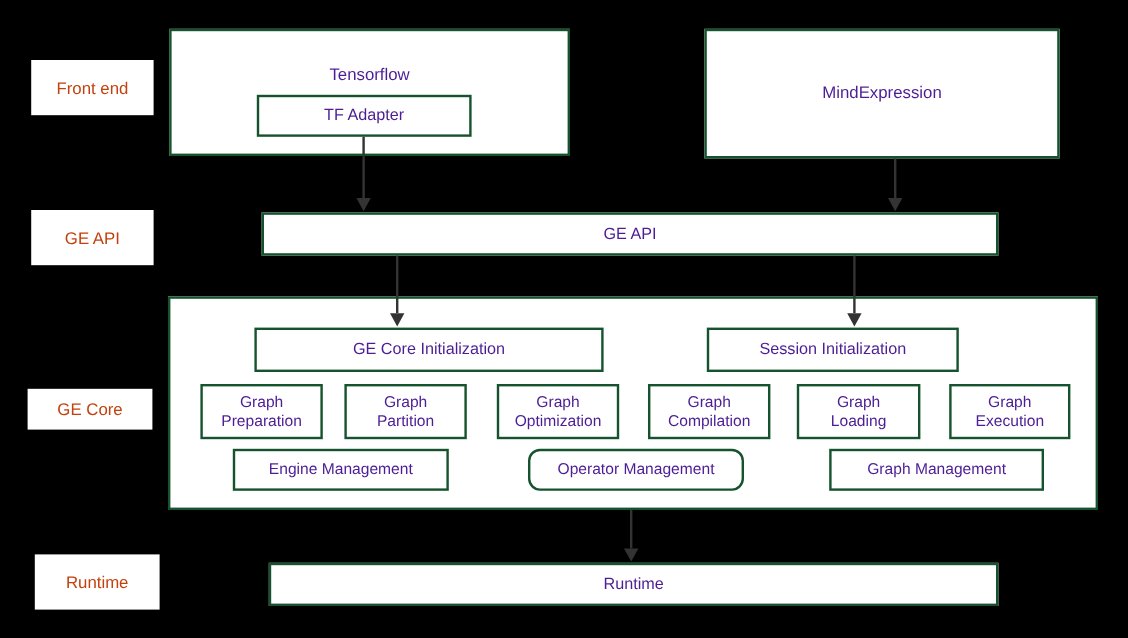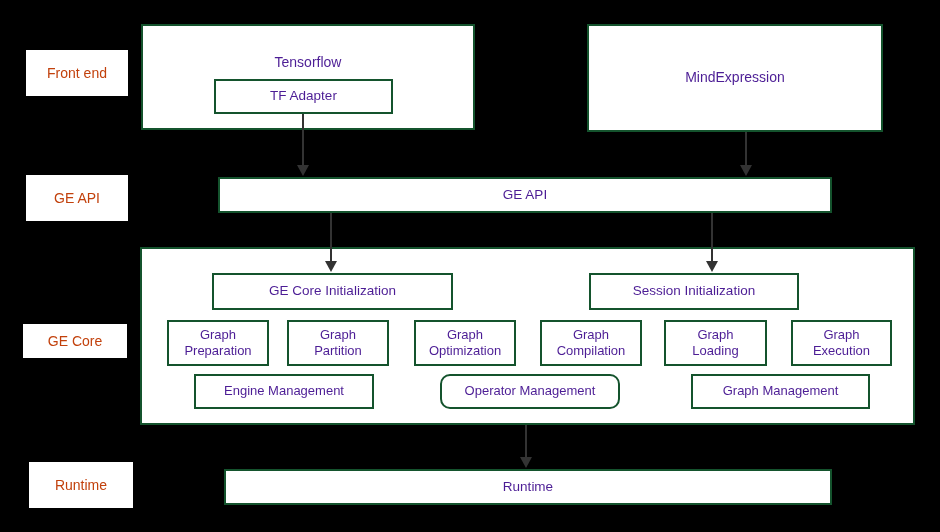--- a/index.html
+++ b/index.html
@@ -46,21 +46,21 @@
   #tensorflow .title{margin-top:28px;text-align:center;font-size:14px;}
   #tf-adapter{left:214px;top:79px;width:179px;height:35px;}
   #mindexpression{left:587px;top:24px;width:296px;height:108px;font-size:14px;}
 
   
   #geapi-bar{left:218px;top:177px;width:614px;height:36px;}
   #runtime-bar{left:224px;top:469px;width:608px;height:36px;}
 
   
   #gecore-box{left:140px;top:247px;width:775px;height:178px;}
-  #gecore-init{left:212px;top:273px;width:241px;height:37px;}
+  #gecore-init{left:212px;top:273px;width:291px;height:37px;}
   #session-init{left:589px;top:273px;width:210px;height:37px;}
   .stage{top:320px;height:46px;white-space:pre-line;font-size:13px;}
   #g-prep{left:167px;width:102px;}
   #g-part{left:287px;width:102px;}
   #g-opt {left:414px;width:102px;}
   #g-comp{left:540px;width:102px;}
   #g-load{left:664px;width:103px;}
   #g-exec{left:791px;width:101px;}
   .mgmt{top:374px;height:35px;font-size:13px;}
   #e-mgmt {left:194px;width:180px;}

